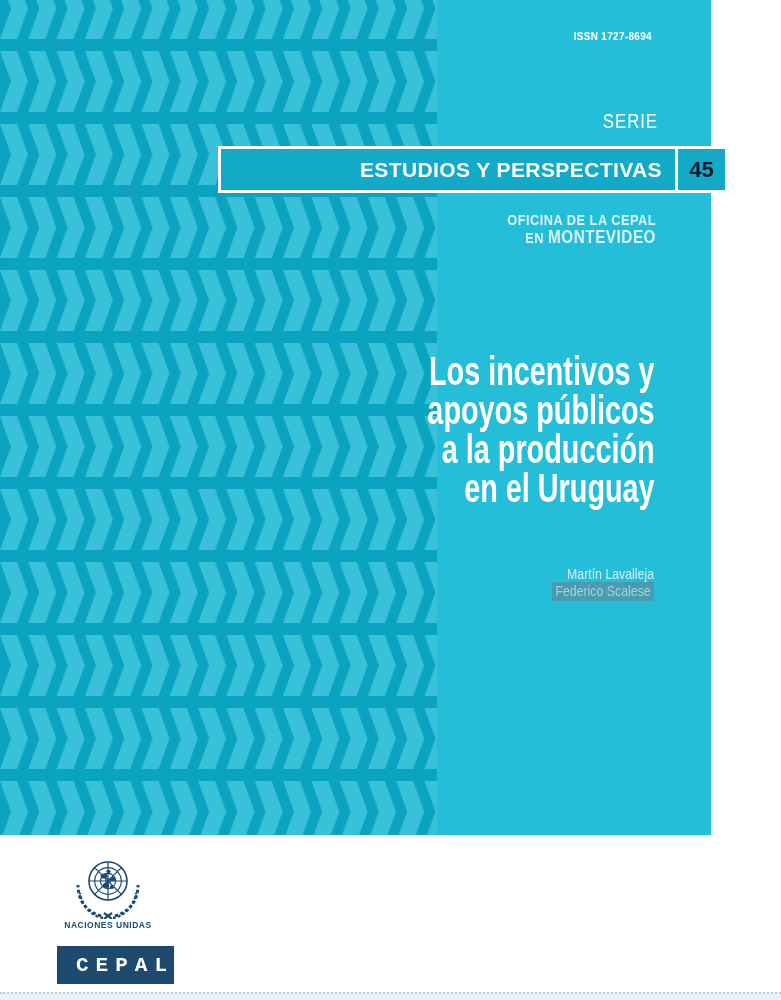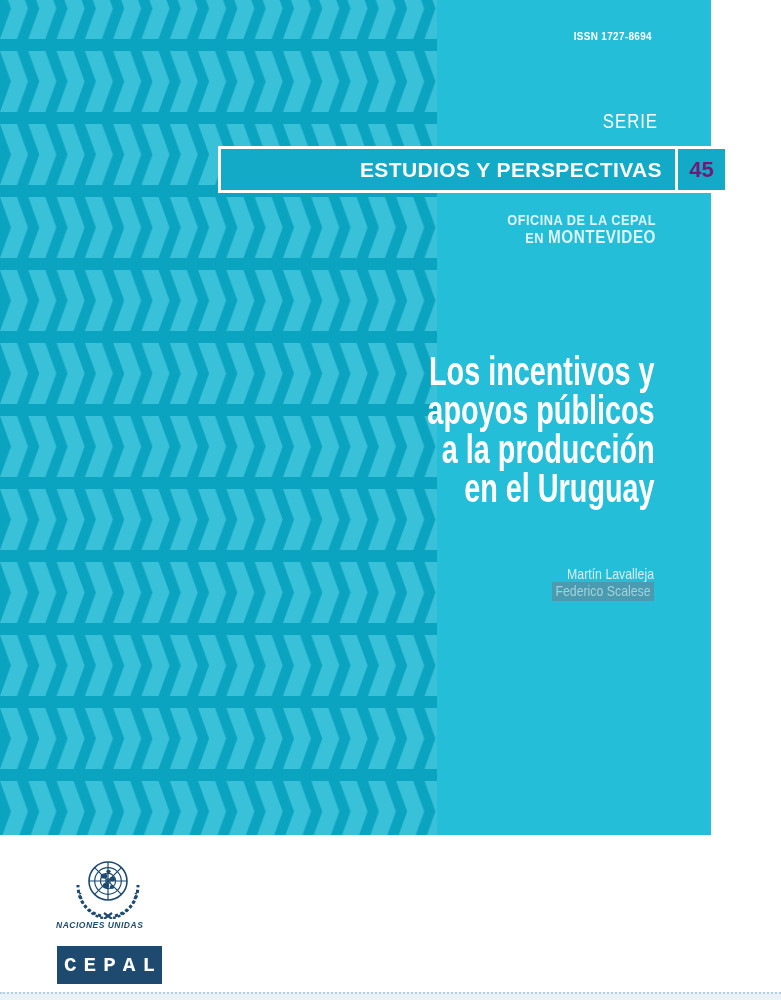--- a/index.html
+++ b/index.html
@@ -28,48 +28,48 @@
     border:3px solid #ffffff; background:#12aac7;
     display:flex; align-items:stretch;
   }
   .series-name {
     flex:1 1 auto; display:flex; align-items:center; justify-content:flex-end;
     padding-right:13px; color:#ffffff; font-size:21px; font-weight:700; letter-spacing:.4px; white-space:nowrap;margin-left:39px;
   }
   .series-divider { width:3px; background:#ffffff; }
   .series-num {
     width:47px; display:flex; align-items:center; justify-content:center;
-    color:#701a75; font-size:22px; font-weight:700;
+    color:#0f172a; font-size:22px; font-weight:700;
   }
 
   .office { right:55px; top:211px; color:#dcf3f8; font-weight:700; white-space:nowrap; }
   .office .l1 { font-size:15px; letter-spacing:.6px; line-height:17px; }
   .office .l2 { font-size:15px; letter-spacing:.6px; line-height:19px; }
   .office .l2 .big { font-size:18px; letter-spacing:.6px; }
 
   .title {
     right:56px; top:352px; color:#ffffff; font-weight:700;
     font-size:40px; line-height:39px; white-space:nowrap;
   }
   .authors { right:57px; top:566px; font-size:14.5px; line-height:17px; white-space:nowrap; }
   .author-1 { color:#d5edf3; }
   .author-2 .hl { background:#4a9ab0; color:#a3d2dc; padding:1px 4px 2px 4px; }
 
   
   .footer { position:absolute; left:0; top:835px; width:781px; height:165px; background:#ffffff; }
   .un-emblem { position:absolute; left:70px; top:22px; }
   .un-label {
-    position:absolute; left:56px; top:85px; width:104px; text-align:left;
-    color:#1d4a70; font-size:8.5px; font-weight:700; letter-spacing:.5px; white-space:nowrap;font-style:italic;
+    position:absolute; left:56px; top:85px; width:104px; text-align:center;
+    color:#1d4a70; font-size:8.5px; font-weight:700; letter-spacing:.5px; white-space:nowrap;
   }
   .cepal-box {
     position:absolute; left:57px; top:111px; width:105px; height:38px;
     background:#1d4a6e; color:#ffffff; display:flex; align-items:center; justify-content:center;
     font-family:"Liberation Mono", monospace; font-weight:700; font-size:21px;
-    letter-spacing:7px; text-indent:7px;
+    letter-spacing:7px; text-indent:7px;padding-left:12px;
   }
   .bottom-strip {
     position:absolute; left:0; top:157px; width:781px; height:8px;
     background:#eaf2f8; border-top:2px dotted #b5cfdf; box-sizing:border-box;
   }
 </style>
 </head>
 <body>
 
 <div class="page">

